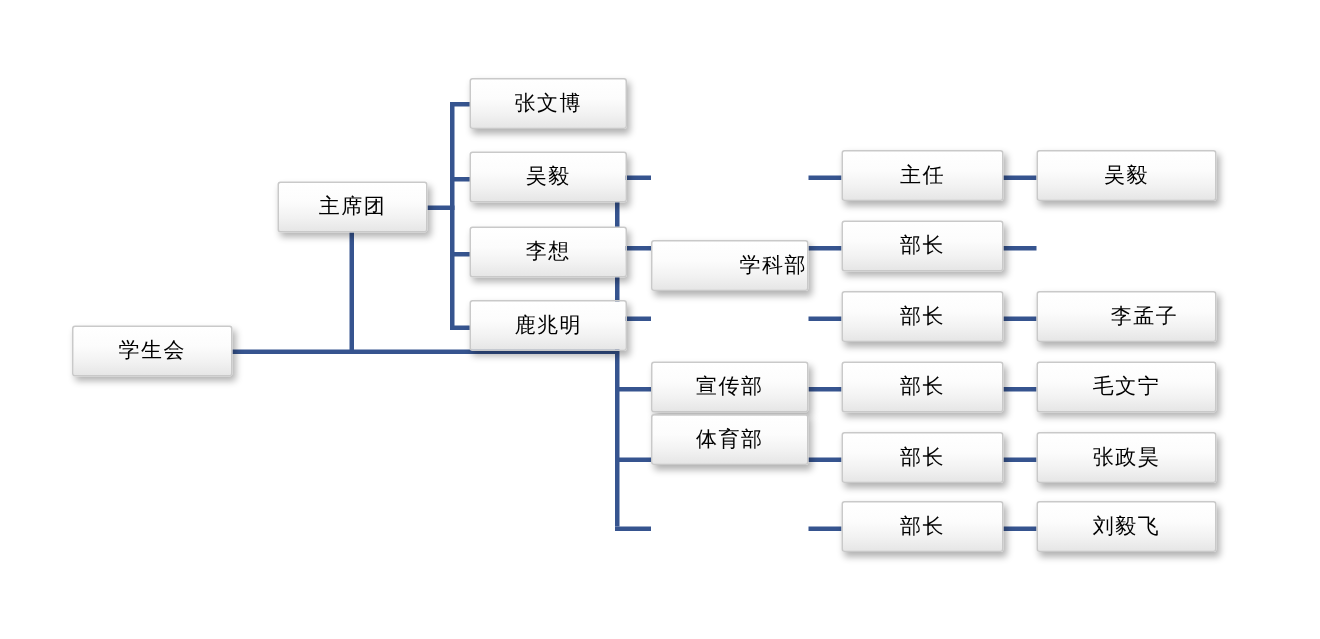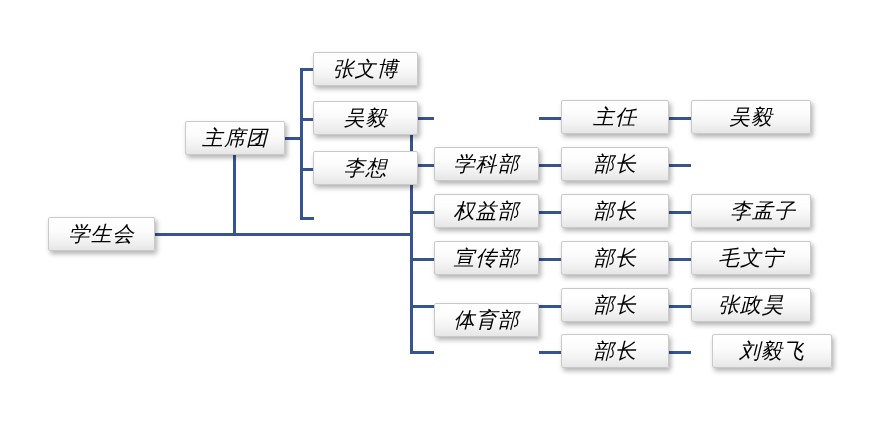--- a/index.html
+++ b/index.html
@@ -22,26 +22,25 @@
     position: absolute;
     box-sizing: border-box;
     display: flex;
     align-items: center;
     justify-content: center;
     background: linear-gradient(to bottom, #ffffff 0%, #fcfcfc 40%, #f2f2f2 72%, #e6e6e6 100%);
     border: 1px solid #c9c9c9;
     border-radius: 2px;
     box-shadow: 2px 3px 5px rgba(0,0,0,0.30);
     color: #000000;
-    font-size: 21px;
+    font-size: 14px;
     line-height: 1;
     letter-spacing: 1px;
     white-space: nowrap;
     z-index: 3;
-    font-style: italic;
   }
   .node-label {
     display: block;
     transform: translateY(-1px);
   }
   
   .conn {
     position: absolute;
     background: #36548f;
     z-index: 1;
@@ -100,65 +99,65 @@
 
   <div class="node" style="left:313px; top:52px; width:105px; height:34px;">
     <span class="node-label">张文博</span>
   </div>
   <div class="node" style="left:313px; top:101px; width:105px; height:34px;">
     <span class="node-label">吴毅</span>
   </div>
   <div class="node" style="left:313px; top:151px; width:105px; height:34px;">
     <span class="node-label">李想</span>
   </div>
+  <div class="node" style="left:313px; top:200px; width:105px; height:34px;">
+    <span class="node-label">鹿兆明</span>
+  </div>
 
   <div class="node" style="left:561px; top:100px; width:108px; height:34px;">
     <span class="node-label">主任</span>
   </div>
   <div class="node" style="left:691px; top:100px; width:120px; height:34px;">
     <span class="node-label">吴毅</span>
   </div>
 
-  <div class="node" style="left:434px; top:147px; width:105px; height:34px;">
+  <div class="node" style="left:434px; top:160px; width:105px; height:34px;justify-content:flex-end;">
     <span class="node-label">学科部</span>
   </div>
   <div class="node" style="left:561px; top:147px; width:108px; height:34px;">
     <span class="node-label">部长</span>
   </div>
 
-  <div class="node" style="left:434px; top:194px; width:105px; height:34px;">
-    <span class="node-label">权益部</span>
-  </div>
   <div class="node" style="left:561px; top:194px; width:108px; height:34px;">
     <span class="node-label">部长</span>
   </div>
   <div class="node" style="left:691px; top:194px; width:120px; height:34px;padding-left:24px;">
     <span class="node-label">李孟子</span>
   </div>
 
   <div class="node" style="left:434px; top:241px; width:105px; height:34px;">
     <span class="node-label">宣传部</span>
   </div>
   <div class="node" style="left:561px; top:241px; width:108px; height:34px;">
     <span class="node-label">部长</span>
   </div>
   <div class="node" style="left:691px; top:241px; width:120px; height:34px;">
     <span class="node-label">毛文宁</span>
   </div>
 
-  <div class="node" style="left:434px; top:303px; width:105px; height:34px;align-items:center;">
+  <div class="node" style="left:434px; top:276px; width:105px; height:34px;align-items:center;">
     <span class="node-label">体育部</span>
   </div>
   <div class="node" style="left:561px; top:288px; width:108px; height:34px;">
     <span class="node-label">部长</span>
   </div>
   <div class="node" style="left:691px; top:288px; width:120px; height:34px;">
     <span class="node-label">张政昊</span>
   </div>
 
   <div class="node" style="left:561px; top:334px; width:108px; height:34px;">
     <span class="node-label">部长</span>
   </div>
-  <div class="node" style="left:691px; top:334px; width:120px; height:34px;margin-left:21px;">
+  <div class="node" style="left:691px; top:334px; width:120px; height:34px;">
     <span class="node-label">刘毅飞</span>
   </div>
 
 </div>
 
 </body></html>

